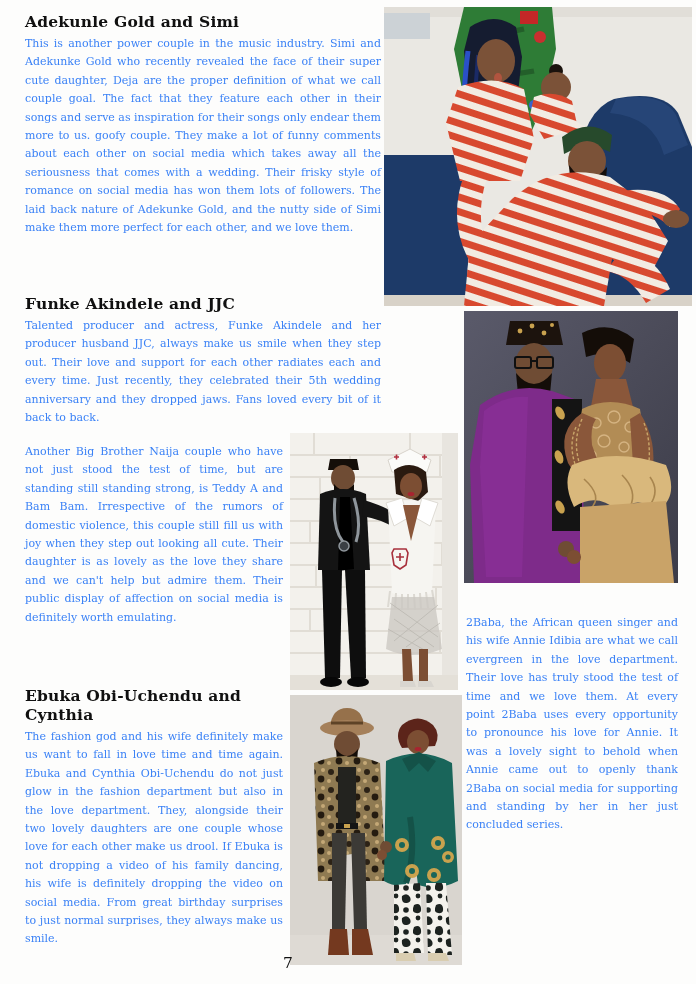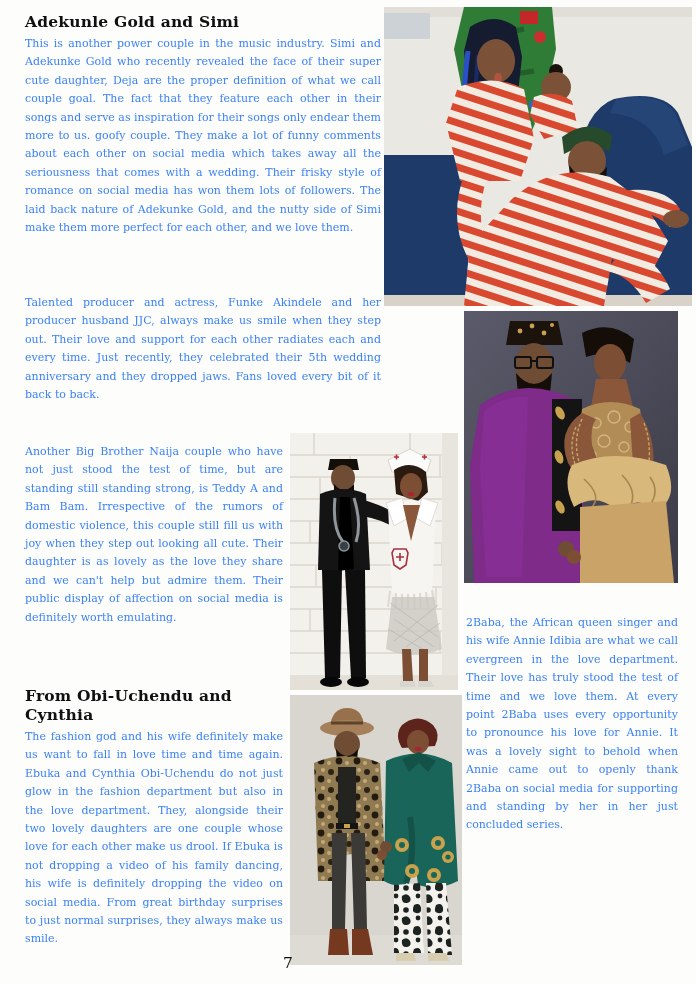--- a/index.html
+++ b/index.html
@@ -30,29 +30,30 @@
 <body>
 
 <div class="page">
 
   <section class="sec s1">
     <h3>Adekunle Gold and Simi</h3>
     <p>This is another power couple in the music industry. Simi and Adekunke Gold who recently revealed the face of their super cute daughter, Deja are the proper definition of what we call couple goal. The fact that they feature each other in their songs and serve as inspiration for their songs only endear them more to us. goofy couple. They make a lot of funny comments about each other on social media which takes away all the seriousness that comes with a wedding. Their frisky style of romance on social media has won them lots of followers. The laid back nature of Adekunke Gold, and the nutty side of Simi make them more perfect for each other, and we love them.</p>
   </section>
 
   <section class="sec s2">
+    <h3>Funke Akindele and JJC</h3>
     <p>Talented producer and actress, Funke Akindele and her producer husband JJC, always make us smile when they step out. Their love and support for each other radiates each and every time. Just recently, they celebrated their 5th wedding anniversary and they dropped jaws. Fans loved every bit of it back to back.</p>
   </section>
 
   <section class="sec s3">
     <p>Another Big Brother Naija couple who have not just stood the test of time, but are standing still standing strong, is Teddy A and Bam Bam. Irrespective of the rumors of domestic violence, this couple still fill us with joy when they step out looking all cute. Their daughter is as lovely as the love they share and we can't help but admire them. Their public display of affection on social media is definitely worth emulating.</p>
   </section>
 
   <section class="sec s4">
-    <h3>From Obi-Uchendu and Cynthia</h3>
+    <h3>Ebuka Obi-Uchendu and Cynthia</h3>
     <p>The fashion god and his wife definitely make us want to fall in love time and time again. Ebuka and Cynthia Obi-Uchendu do not just glow in the fashion department but also in the love department. They, alongside their two lovely daughters are one couple whose love for each other make us drool. If Ebuka is not dropping a video of his family dancing, his wife is definitely dropping the video on social media. From great birthday surprises to just normal surprises, they always make us smile.</p>
   </section>
 
   <section class="sec s5">
     <p>2Baba, the African queen singer and his wife Annie Idibia are what we call evergreen in the love department. Their love has truly stood the test of time and we love them. At every point 2Baba uses every opportunity to pronounce his love for Annie. It was a lovely sight to behold when Annie came out to openly thank 2Baba on social media for supporting and standing by her in her just concluded series.</p>
   </section>
 
   <figure class="photo p1" role="img" aria-label="Adekunle Gold, Simi and their baby wearing matching red and white striped outfits beside a Christmas tree on a navy velvet sofa">
     <svg viewBox="0 0 308 299" xmlns="http://www.w3.org/2000/svg">
       <defs>

